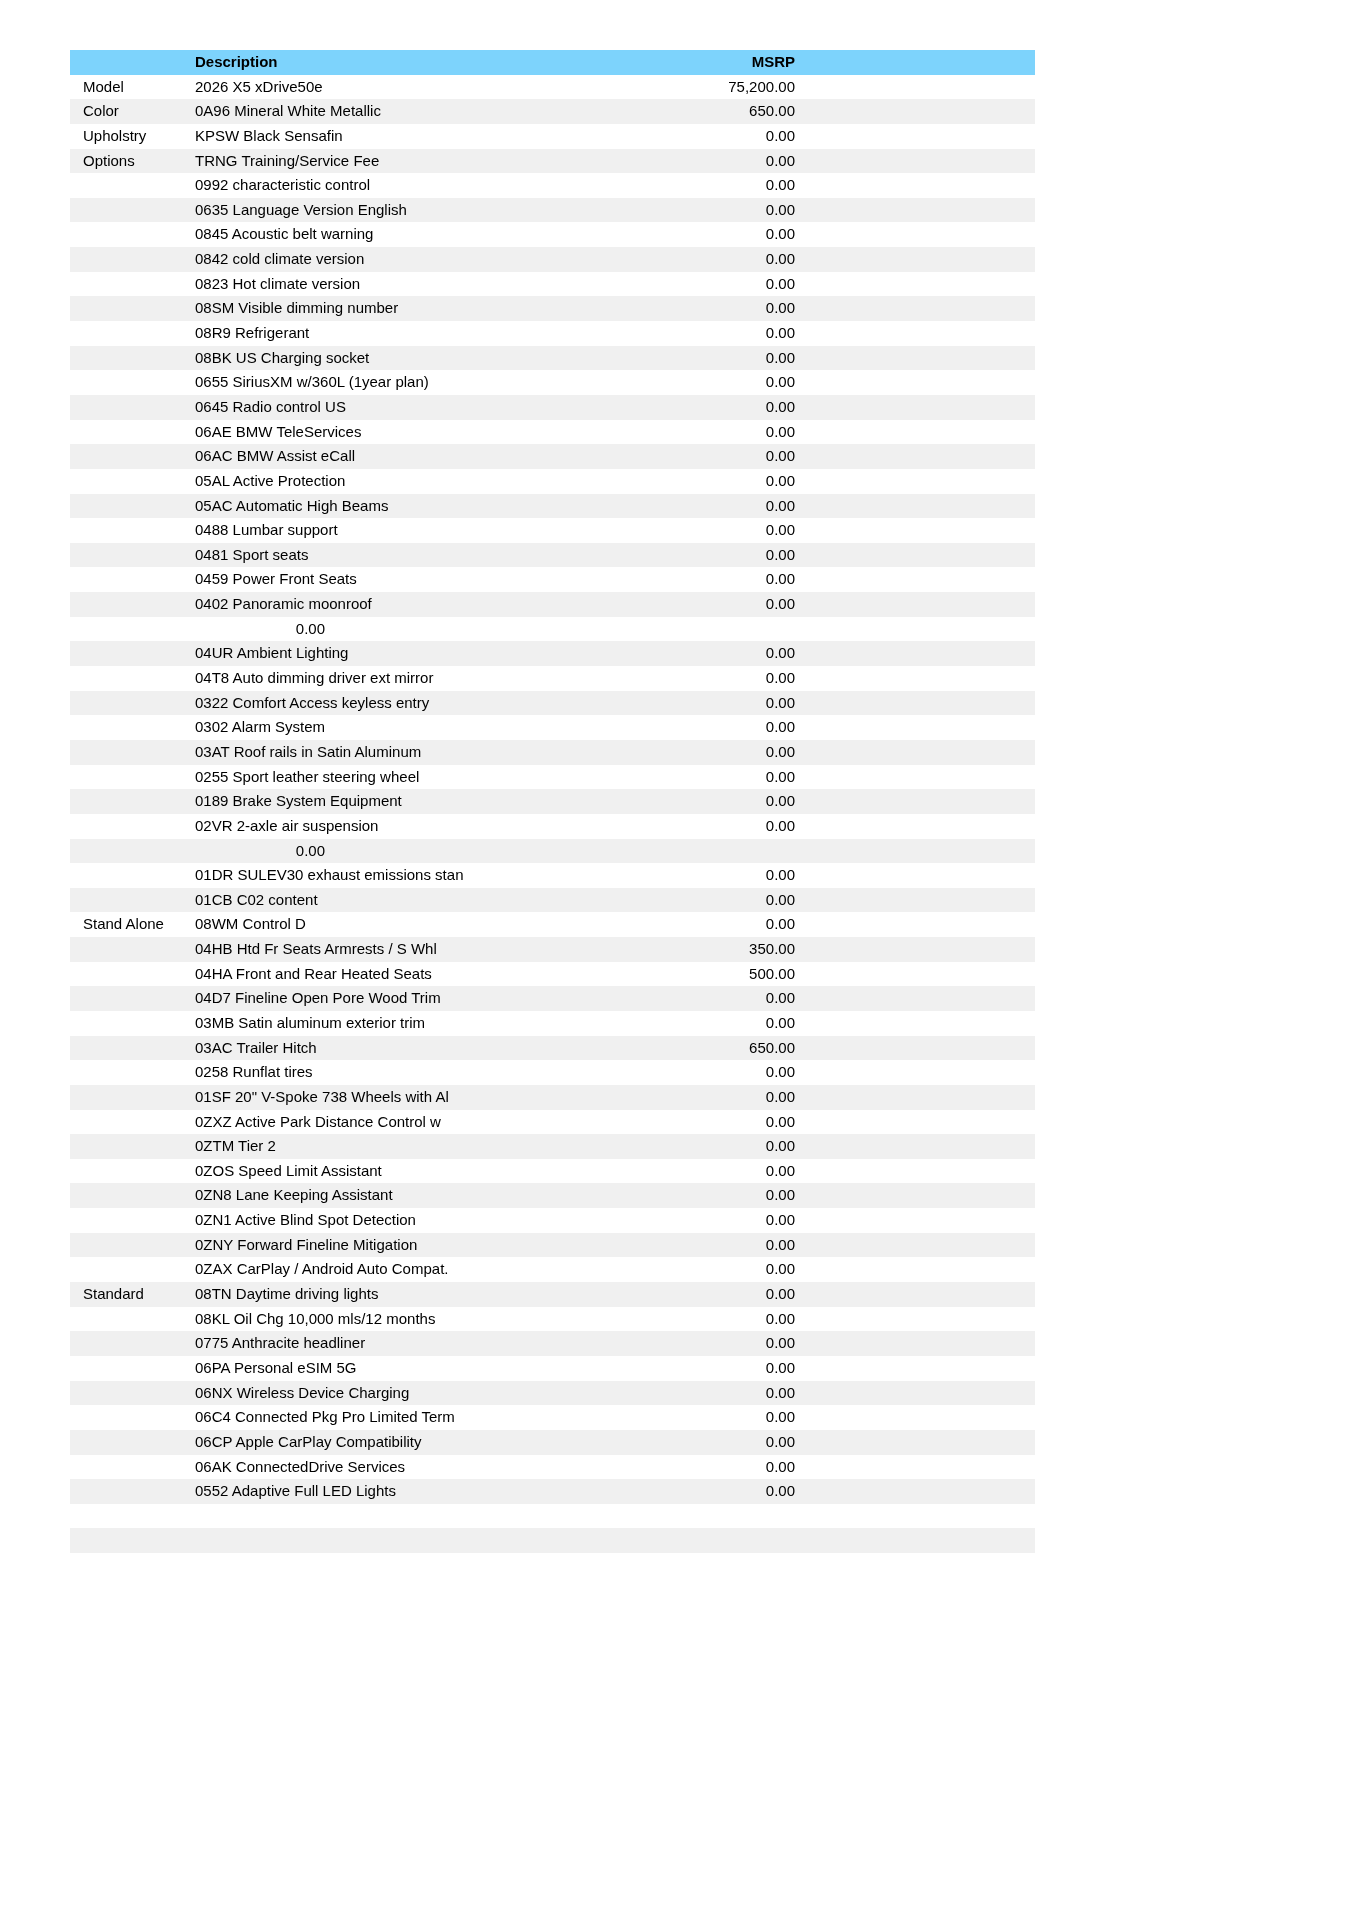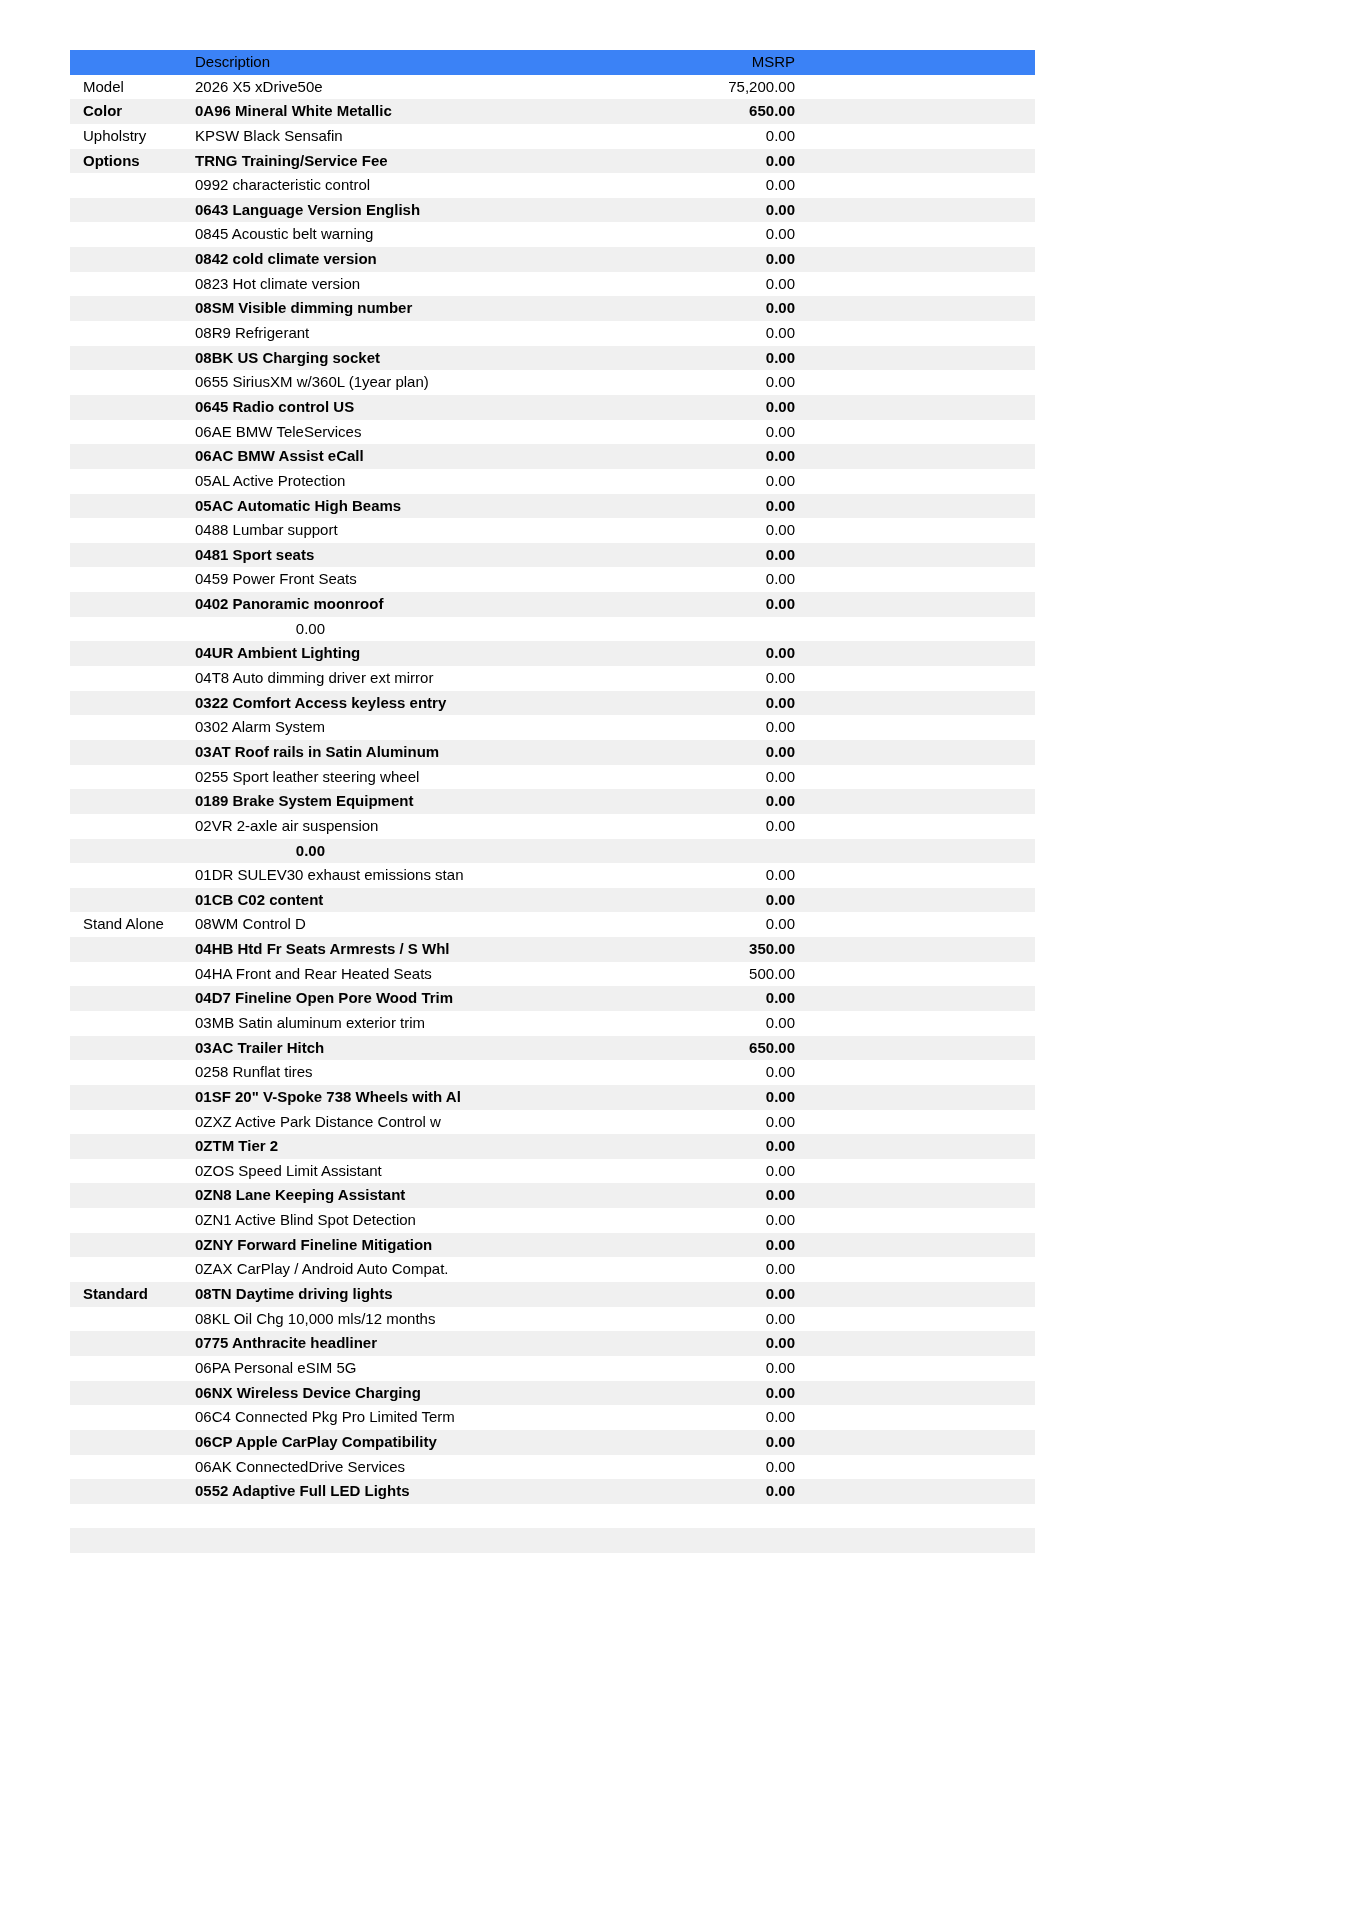--- a/index.html
+++ b/index.html
@@ -25,27 +25,27 @@
     left: 70px;
     width: 965px;
   }
   .row {
     display: flex;
     height: 24.65px;
     align-items: center;
     font-size: 15px;
     line-height: 24.65px;
   }
-  .row.shaded { background: #f0f0f0; font-weight: bold; }
+  .row.shaded { background: #f0f0f0; }
   .cell { white-space: nowrap; overflow: hidden; }
   .cat  { width: 125px; padding-left: 13px; }
   .desc { width: 470px; }
   .msrp { width: 130px; text-align: right; }
   .filler { flex: 1; }
-  .header-row { font-weight: normal; background: #3b82f6; }
+  .header-row { font-weight: bold; background: #7dd3fc; }
 </style>
 </head>
 <body>
 
 <div class="page">
   <div class="table">
     <div class="row header-row">
       <div class="cell cat"></div>
       <div class="cell desc">Description</div>
       <div class="cell msrp">MSRP</div>
@@ -77,21 +77,21 @@
           <div class="cell filler"></div>
         </div>
         <div class="row">
           <div class="cell cat"></div>
           <div class="cell desc">0992 characteristic control</div>
           <div class="cell msrp">0.00</div>
           <div class="cell filler"></div>
         </div>
         <div class="row shaded">
           <div class="cell cat"></div>
-          <div class="cell desc">0643 Language Version English</div>
+          <div class="cell desc">0635 Language Version English</div>
           <div class="cell msrp">0.00</div>
           <div class="cell filler"></div>
         </div>
         <div class="row">
           <div class="cell cat"></div>
           <div class="cell desc">0845 Acoustic belt warning</div>
           <div class="cell msrp">0.00</div>
           <div class="cell filler"></div>
         </div>
         <div class="row shaded">

